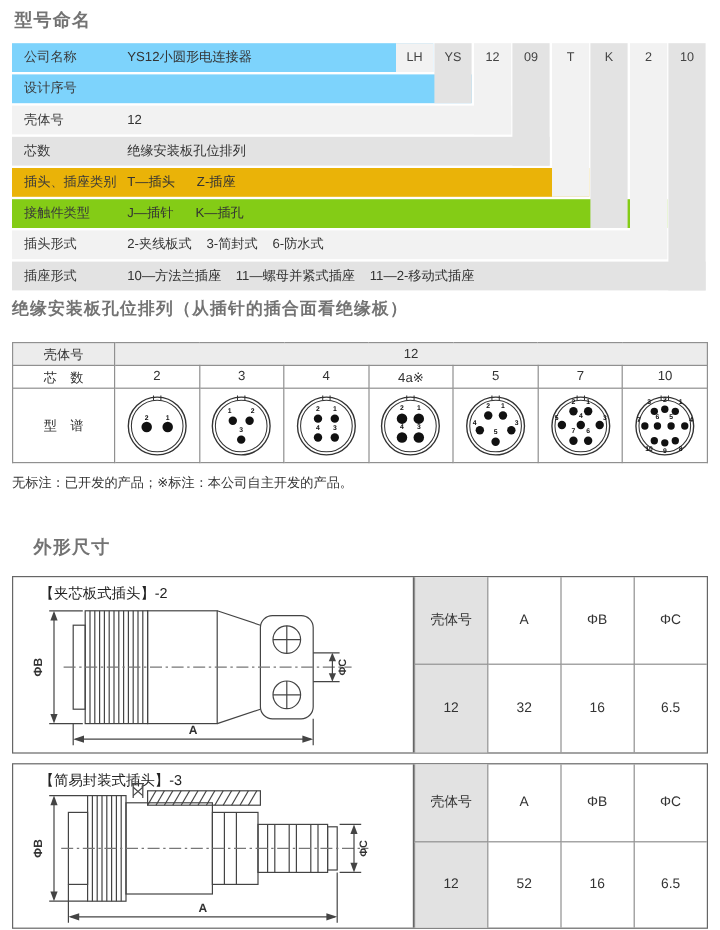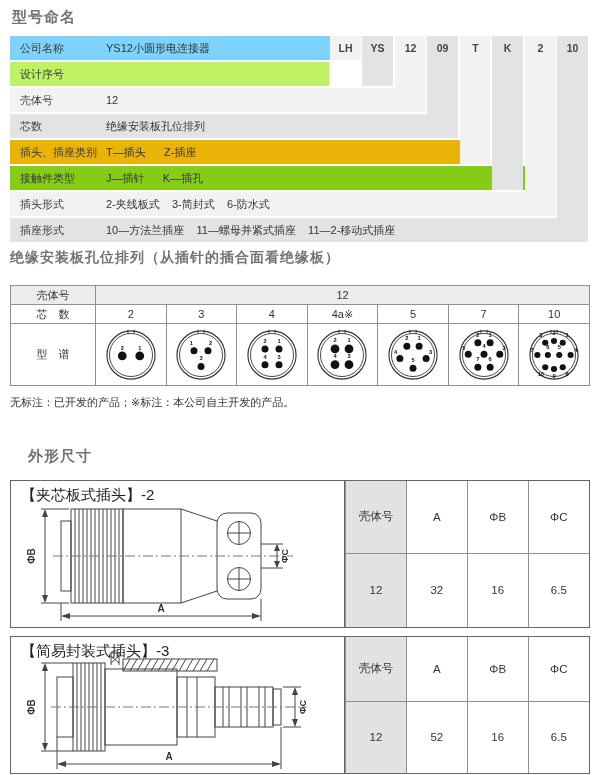--- a/index.html
+++ b/index.html
@@ -9,39 +9,39 @@
   }
   .page{padding:8px 10px 0 10px;}
   .h-title{font-size:15px;font-weight:bold;color:#737373;letter-spacing:1px;}
   .h1{margin:0 0 8px 2px;height:20px;}
   
   .staircase{position:relative;width:580px;height:206px;}
   .sc-row{height:24px;margin-bottom:2px;font-size:11px;line-height:24px;color:#333;}
   .sc-label{display:inline-block;width:86px;padding-left:10px;vertical-align:top;color:#3a3a3a;}
   .sc-content{white-space:pre;color:#333;}
   .sc-strip{position:absolute;top:0;width:31px;text-align:center;font-size:10.5px;color:#444;}
-  .sc-strip span{display:block;height:24px;line-height:24px;font-weight:bold;}
+  .sc-strip span{display:block;height:24px;line-height:24px;}
   
   .h2{margin:7px 0 18px 0;height:18px;font-size:14px;}
   table.t2{width:580px;border-collapse:collapse;table-layout:fixed;border:1px solid #777;}
   table.t2 td{border:1px solid #909090;text-align:center;font-size:11px;color:#333;padding:0;}
   tr.t2-shell{height:19px;background:#ececec;}
   tr.t2-cores{height:19px;background:#fff;}
   tr.t2-spec{height:62px;background:#fff;}
   tr.t2-contact{height:22px;background:#e4e4e4;}
   .conn{width:56px;height:56px;margin:2px auto;}
   .conn svg{width:56px;height:56px;display:block;}
   .note{margin-top:9px;height:14px;font-size:11px;color:#333;}
   
   .h3{margin:38px 0 15px 18px;height:18px;}
   .dim-box{display:flex;width:578px;border:1px solid #666;background:#fff;}
   .dim-box.first{height:146px;}
   .dim-box.second{height:136px;margin-top:8px;}
   .draw{flex:0 0 333px;position:relative;border-right:1px solid #666;}
-  .draw-caption{position:absolute;top:5px;left:10px;font-size:15px;color:#222;}
+  .draw-caption{position:absolute;top:5px;left:22px;font-size:12px;color:#222;}
   .draw svg{position:absolute;left:0;}
   .dim-table{flex:1;border-collapse:collapse;table-layout:fixed;height:100%;width:245px;}
   .dim-table td{border:1px solid #909090;text-align:center;font-size:11.5px;color:#333;}
   .dim-table td.shell{background:#e2e2e2;}
   .dim-table tr.hdr td{border-top:none;}
   .dim-table tr td:last-child{border-right:none;}
   .dim-table tr.hdr td{border-top:0;}
   .dim-table tr:first-child td{border-top:0;}
   .dim-table tr:last-child td{border-bottom:0;}
 </style>
@@ -49,21 +49,21 @@
 <body>
 
 <div class="page">
 
   <div class="h-title h1">型号命名</div>
 
   <div class="staircase">
     <div class="sc-row" style="width:351px;background:#7dd3fc">
       <span class="sc-label">公司名称</span><span class="sc-content">YS12小圆形电连接器</span>
     </div>
-    <div class="sc-row" style="width:319px;background:#bef264">
+    <div class="sc-row" style="width:383px;background:#7dd3fc">
       <span class="sc-label">设计序号</span><span class="sc-content"></span>
     </div>
     <div class="sc-row" style="width:416px;background:#f2f2f2">
       <span class="sc-label">壳体号</span><span class="sc-content">12</span>
     </div>
     <div class="sc-row" style="width:448px;background:#e3e3e3">
       <span class="sc-label">芯数</span><span class="sc-content">绝缘安装板孔位排列</span>
     </div>
     <div class="sc-row" style="width:481px;background:#eab308">
       <span class="sc-label">插头、插座类别</span><span class="sc-content">T—插头      Z-插座</span>

